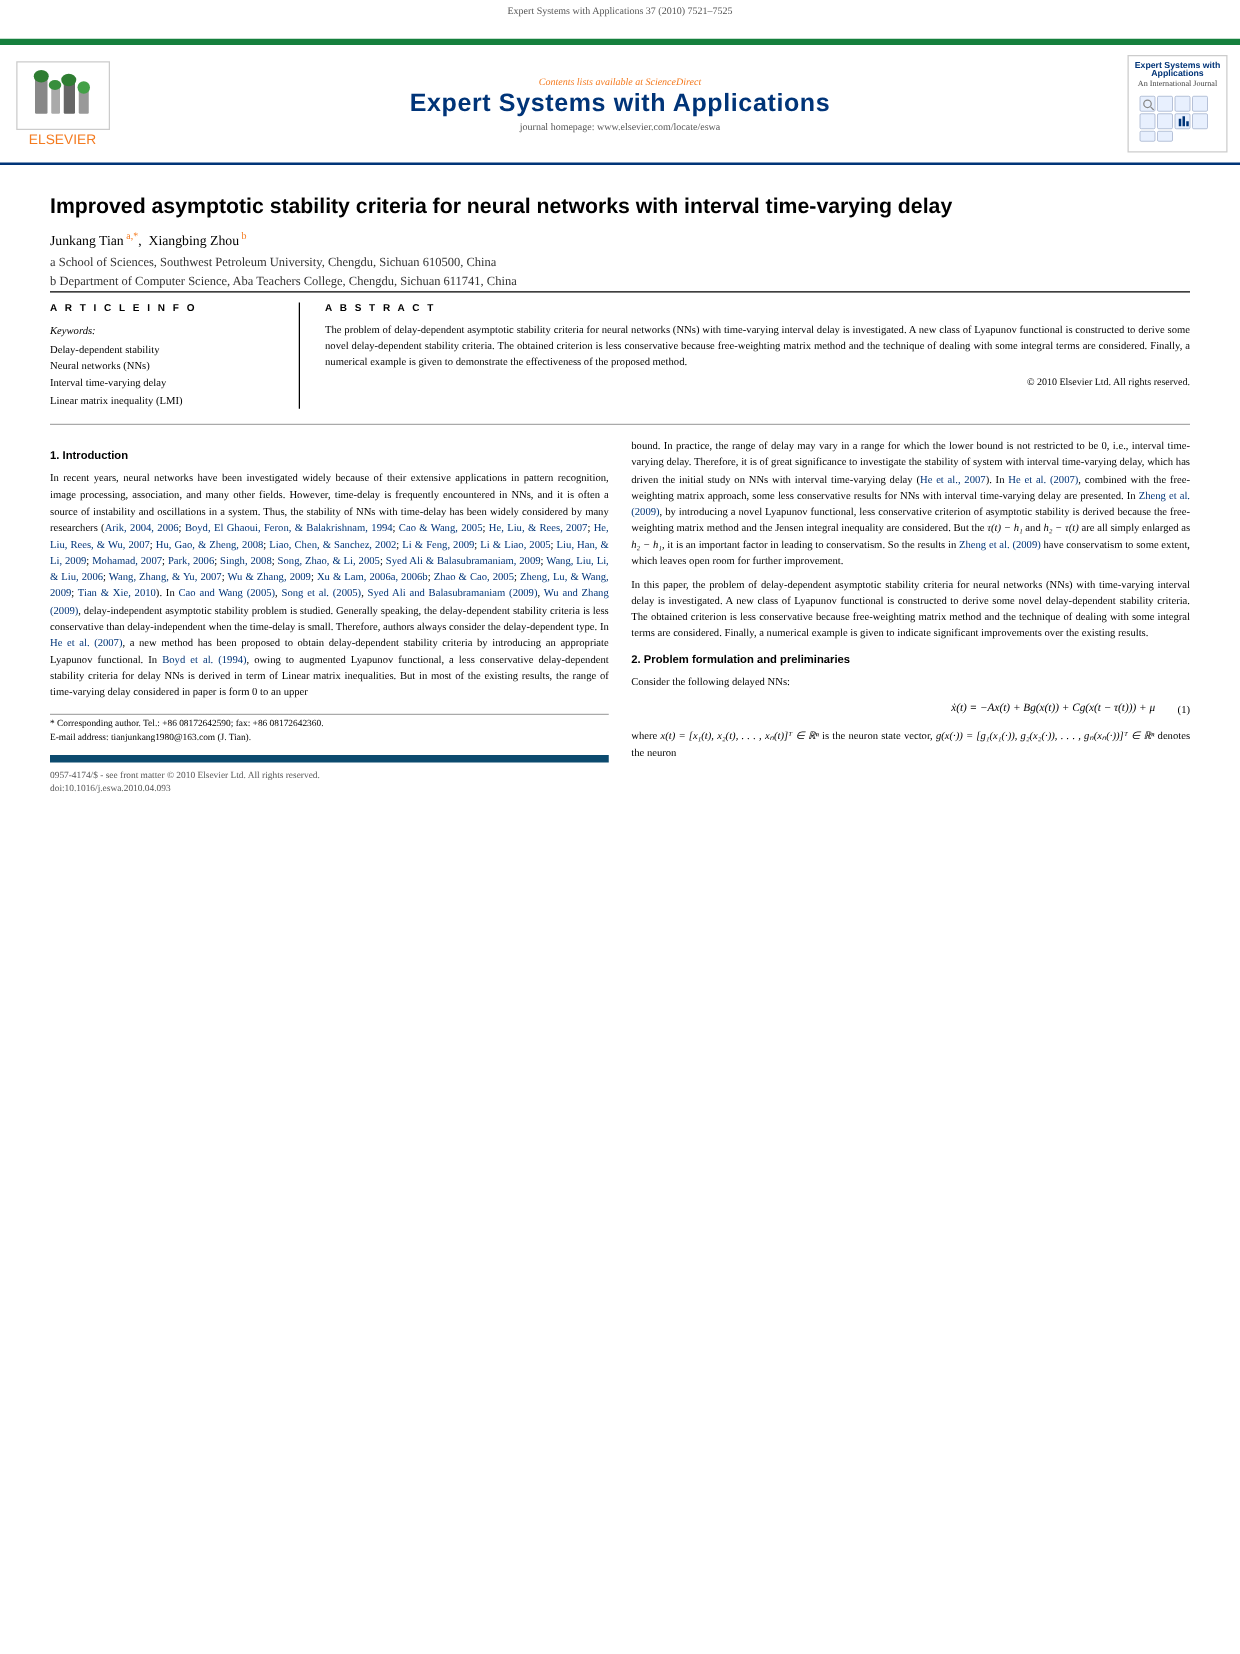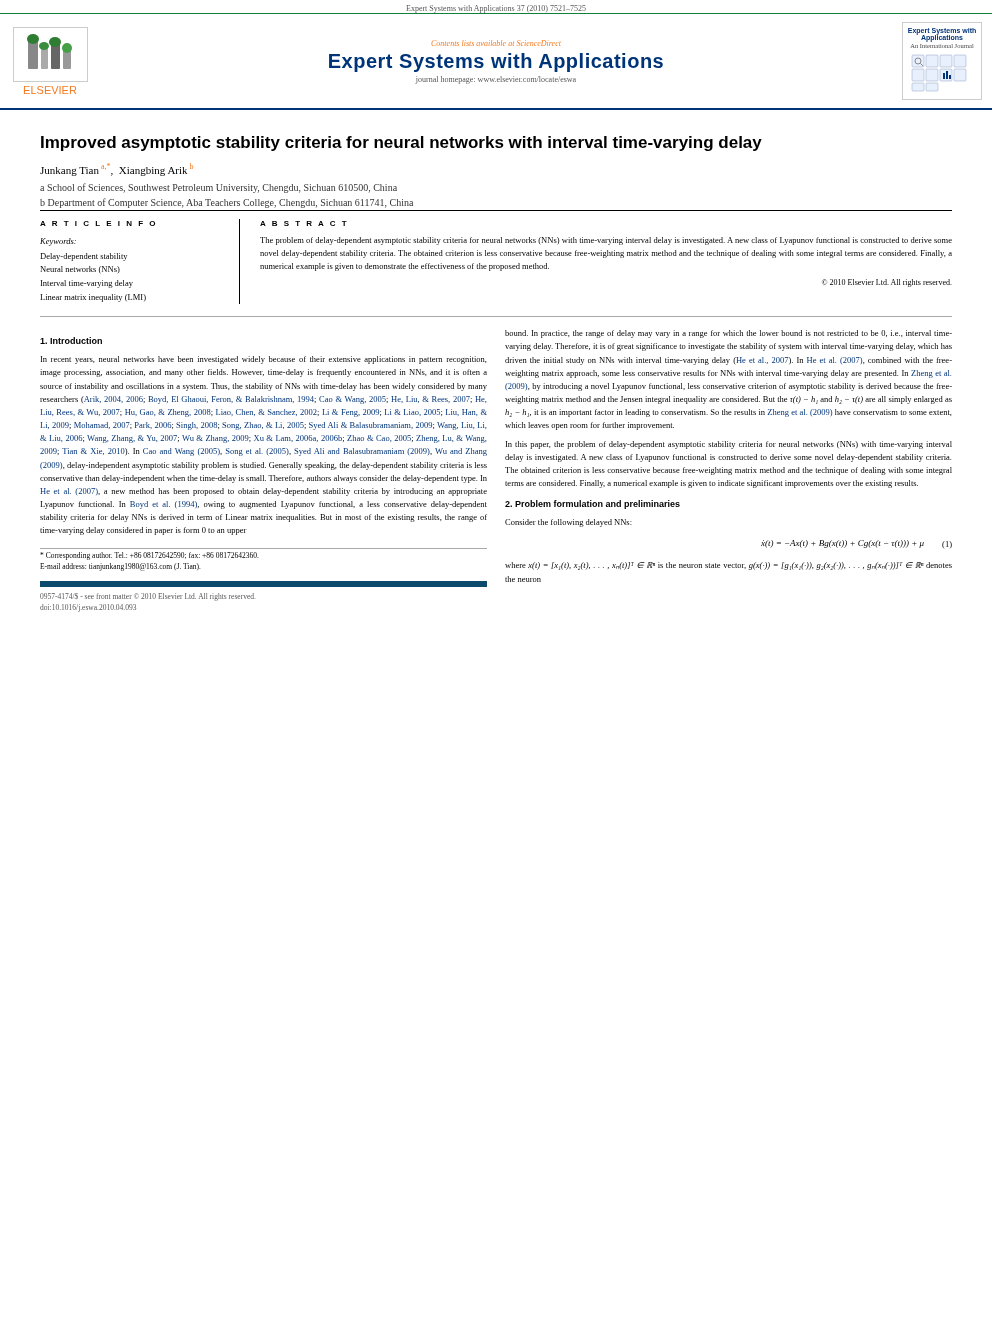--- a/index.html
+++ b/index.html
@@ -11,22 +11,22 @@
       width: 992px;
       min-height: 1323px;
     }
 
     
     .journal-topbar {
       background: #fff;
       text-align: center;
       font-size: 8px;
       color: #555;
-      padding: 4px 0 0 0;
-      border-bottom: 1px solid #15803d;
+      padding: 4px 0 18px 0;
+      border-bottom: 5px solid #15803d;
     }
 
     
     .journal-header {
       display: flex;
       align-items: center;
       border-bottom: 2px solid #003478;
       padding: 8px 10px;
       gap: 10px;
     }
@@ -345,21 +345,21 @@
     </svg>
   </div>
 </div>
 
 <div class="article-body">
 
   <div class="article-title">Improved asymptotic stability criteria for neural networks with interval time-varying delay</div>
 
   <div class="authors">
     <span>Junkang Tian</span><sup> a,*</sup>,&nbsp;
-    <span>Xiangbing Arik</span><sup> b</sup>
+    <span>Xiangbing Zhou</span><sup> b</sup>
   </div>
 
   <div class="affiliations">
     <div>a School of Sciences, Southwest Petroleum University, Chengdu, Sichuan 610500, China</div>
     <div>b Department of Computer Science, Aba Teachers College, Chengdu, Sichuan 611741, China</div>
   </div>
 
   <div class="article-meta">
 
     <div class="article-info">

